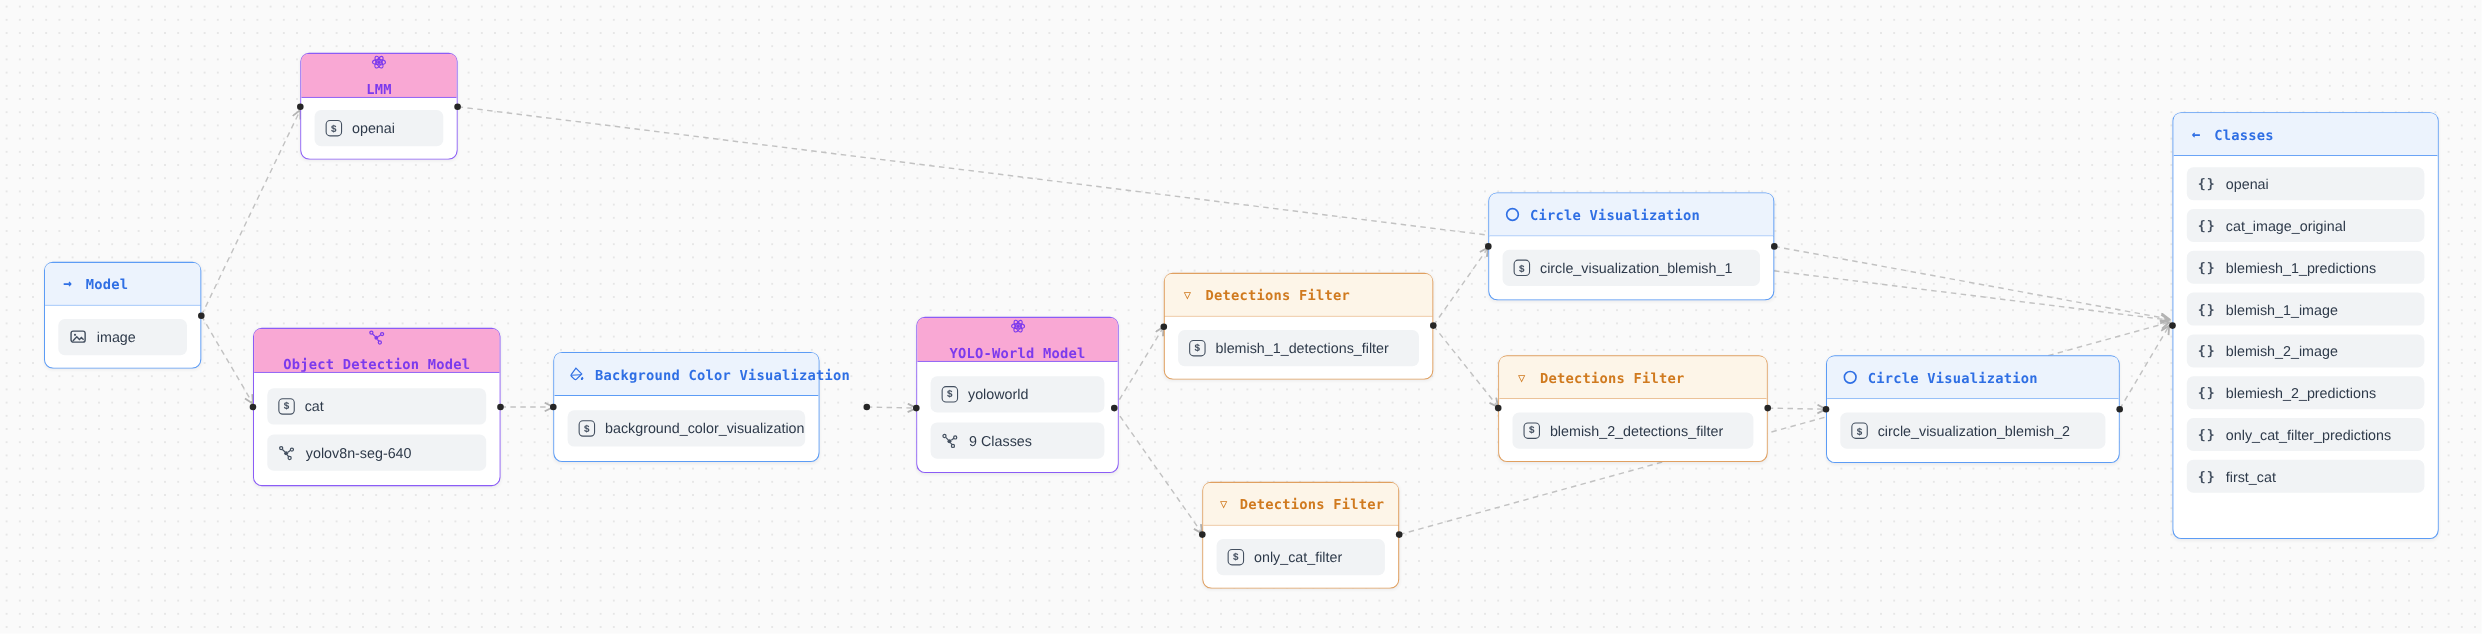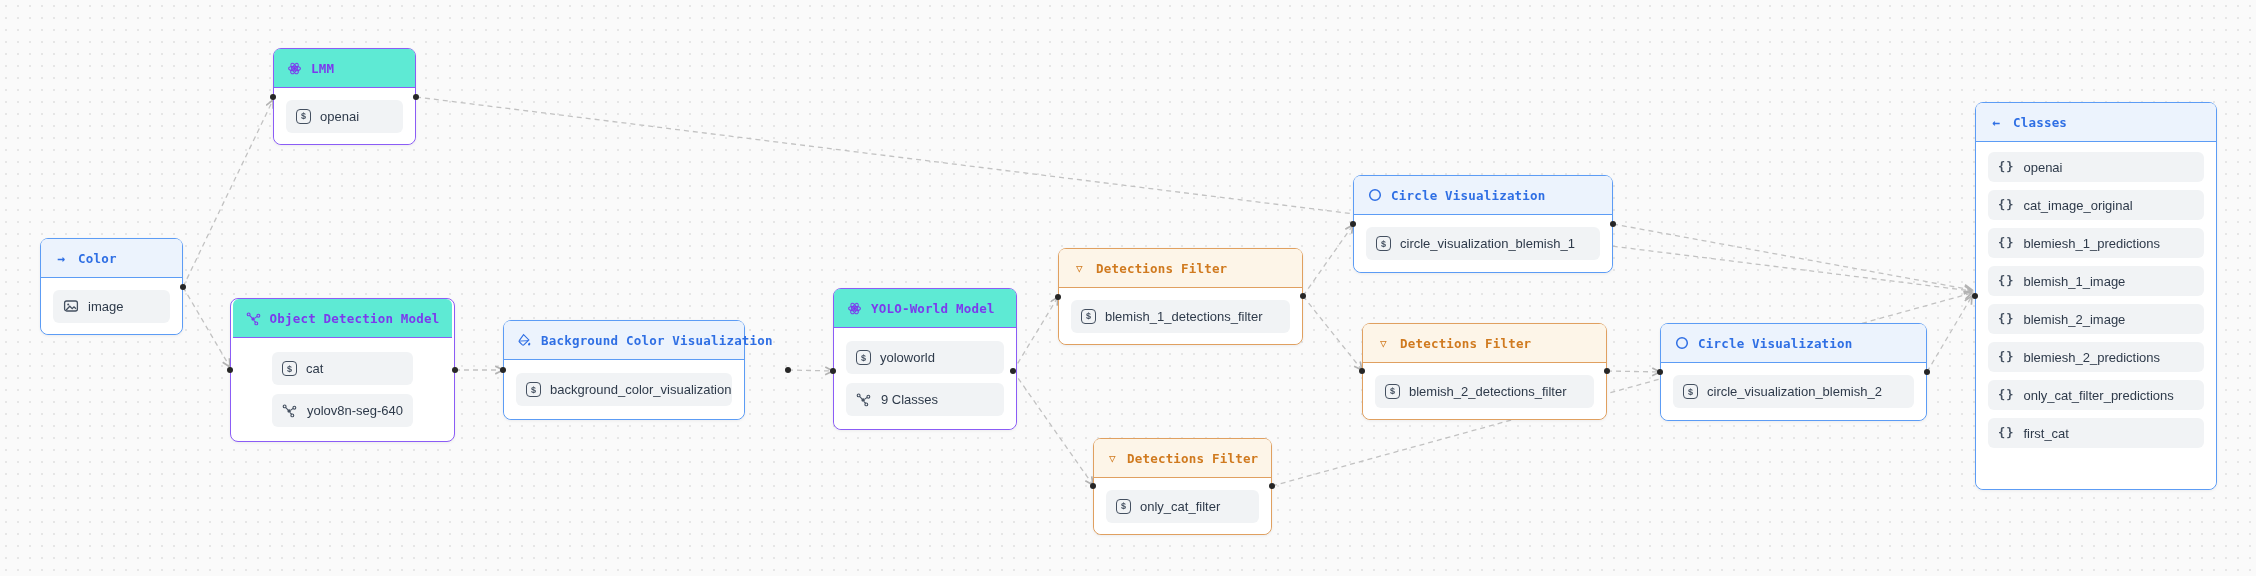--- a/index.html
+++ b/index.html
@@ -34,21 +34,21 @@
   }
   .item{
     flex:0 0 33px;display:flex;align-items:center;gap:9px;
     background:#f1f3f5;border-radius:6px;padding:0 10px;
     font-size:13px;color:#2e3a4a;white-space:nowrap;overflow:hidden;
   }
   .response .item{flex-basis:30px;}
   .response .node-body{gap:8px;justify-content:flex-start;}
   
   .purple{border-color:#8b5cf6;}
-  .purple .node-header{background:#5eead4;color:#7c3aed;border-color:#8b5cf6;}
+  .purple .node-header{background:#f9a8d4;color:#7c3aed;border-color:#8b5cf6;flex-direction:column;}
   .blue{border-color:#5c9cf5;}
   .blue .node-header{background:#ecf3fd;color:#2f6fe4;border-color:#5c9cf5;}
   .orange{border-color:#e0a060;}
   .orange .node-header{background:#fdf5e8;color:#d07a1f;border-color:#e0a060;}
   
   .hicon{display:inline-flex;align-items:center;justify-content:center;width:15px;height:15px;flex:0 0 15px;}
   .hicon svg{display:block;}
   .glyph{font-size:13px;line-height:1;font-weight:700;}
   .funnel{font-size:11px;font-weight:400;}
   .sq-icon{
@@ -107,37 +107,37 @@
       <div class="item">
         <span class="sq-icon">$</span>
         <span>openai</span>
       </div>
     </div>
   </div>
 
   <div class="node blue" style="left:40px;top:238px;width:143px;height:97px;">
     <div class="node-header">
       <span class="hicon glyph">→</span>
-      <span>Color</span>
+      <span>Model</span>
     </div>
     <div class="node-body">
       <div class="item">
         <span class="svg-item-icon">
           <svg width="16" height="16" viewBox="0 0 16 16" fill="none" stroke="currentColor" stroke-width="1.3">
             <rect x="1.6" y="3" width="12.8" height="10" rx="2"></rect>
               <circle cx="5.2" cy="6.4" r="1" fill="currentColor" stroke="none"></circle>
               <path d="M3.2 12 L6.8 8.2 L9.2 10.6 L11 8.8 L13 10.8"></path>
           </svg>
           </span>
         <span>image</span>
       </div>
     </div>
   </div>
 
-  <div class="node purple" style="left:230px;top:298px;width:225px;height:144px;align-items:center;">
+  <div class="node purple" style="left:230px;top:298px;width:225px;height:144px;">
     <div class="node-header">
       <span class="hicon">
         <svg width="15" height="15" viewBox="0 0 16 16" fill="none" stroke="currentColor" stroke-width="1.2">
           <circle cx="7.6" cy="8.6" r="1.9" fill="currentColor" stroke="none"></circle>
             <circle cx="2.8" cy="3.6" r="1.5"></circle>
             <circle cx="13.2" cy="5" r="1.5"></circle>
             <circle cx="11" cy="13.2" r="1.5"></circle>
             <path d="M6.4 7.3 L4 4.9 M9.4 7.6 L11.9 5.7 M8.6 10.3 L10.2 12"></path>
         </svg>
         </span>

